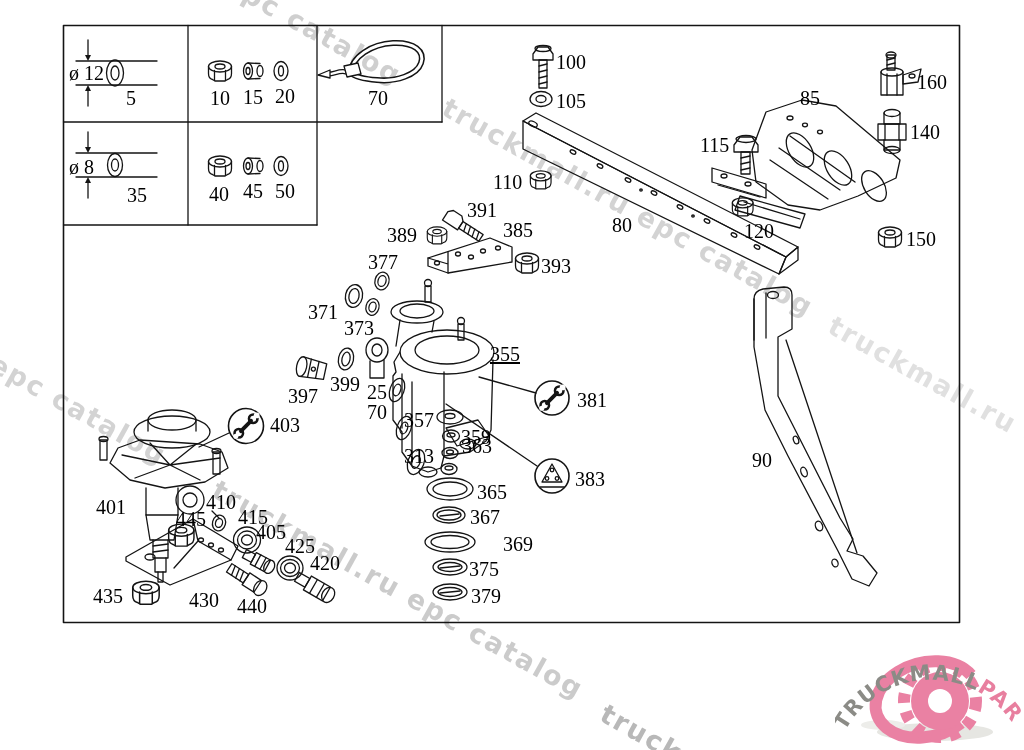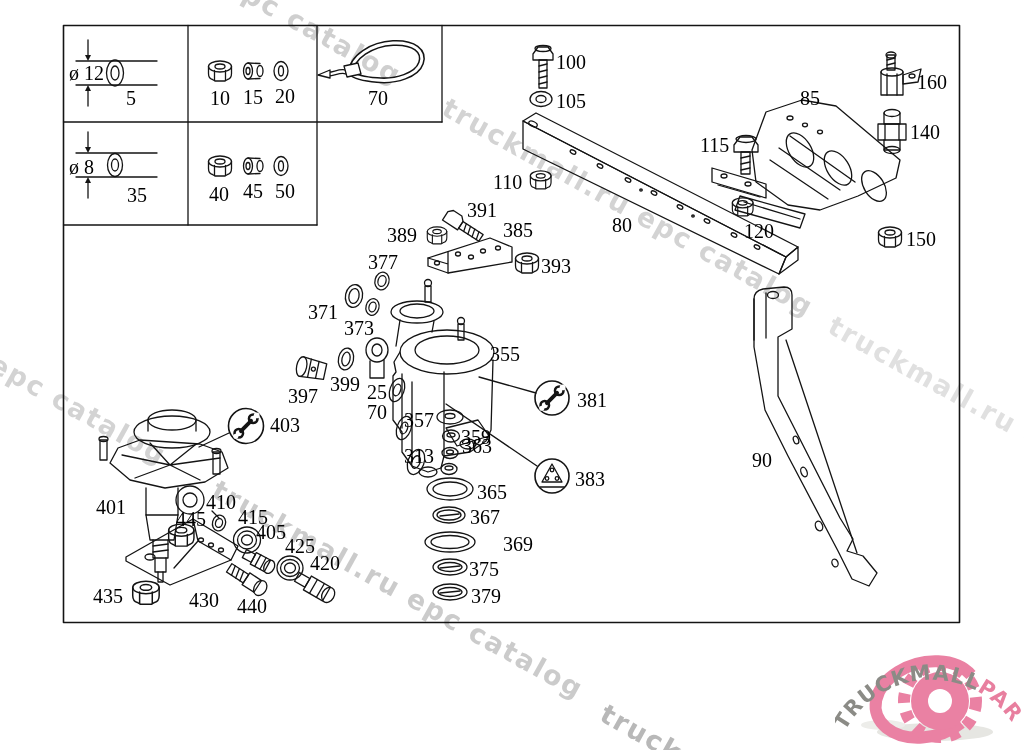--- a/index.html
+++ b/index.html
@@ -433,21 +433,21 @@
       <div class="plabel" style="left: 917px; top: 72px;">160</div>
       <div class="plabel" style="left: 910px; top: 122px;">140</div>
       <div class="plabel" style="left: 906px; top: 229px;">150</div>
       <div class="plabel" style="left: 387px; top: 225px;">389</div>
       <div class="plabel" style="left: 467px; top: 200px;">391</div>
       <div class="plabel" style="left: 503px; top: 220px;">385</div>
       <div class="plabel" style="left: 541px; top: 256px;">393</div>
       <div class="plabel" style="left: 368px; top: 252px;">377</div>
       <div class="plabel" style="left: 308px; top: 302px;">371</div>
       <div class="plabel" style="left: 344px; top: 318px;">373</div>
-      <div class="plabel" style="left: 490px; top: 344px;">355</div>
+      <div class="plabel" style="left: 490px; top: 344px; text-decoration: underline;">355</div>
       <div class="plabel" style="left: 288px; top: 386px;">397</div>
       <div class="plabel" style="left: 330px; top: 374px;">399</div>
       <div class="plabel" style="left: 367px; top: 382px;">25</div>
       <div class="plabel" style="left: 367px; top: 402px;">70</div>
       <div class="plabel" style="left: 577px; top: 390px;">381</div>
       <div class="plabel" style="left: 404px; top: 410px; text-align: center;">357</div>
       <div class="plabel" style="left: 461px; top: 427px;">359</div>
       <div class="plabel" style="left: 404px; top: 446px;">313</div>
       <div class="plabel" style="left: 462px; top: 436px; text-align: center;">363</div>
       <div class="plabel" style="left: 477px; top: 482px;">365</div>

